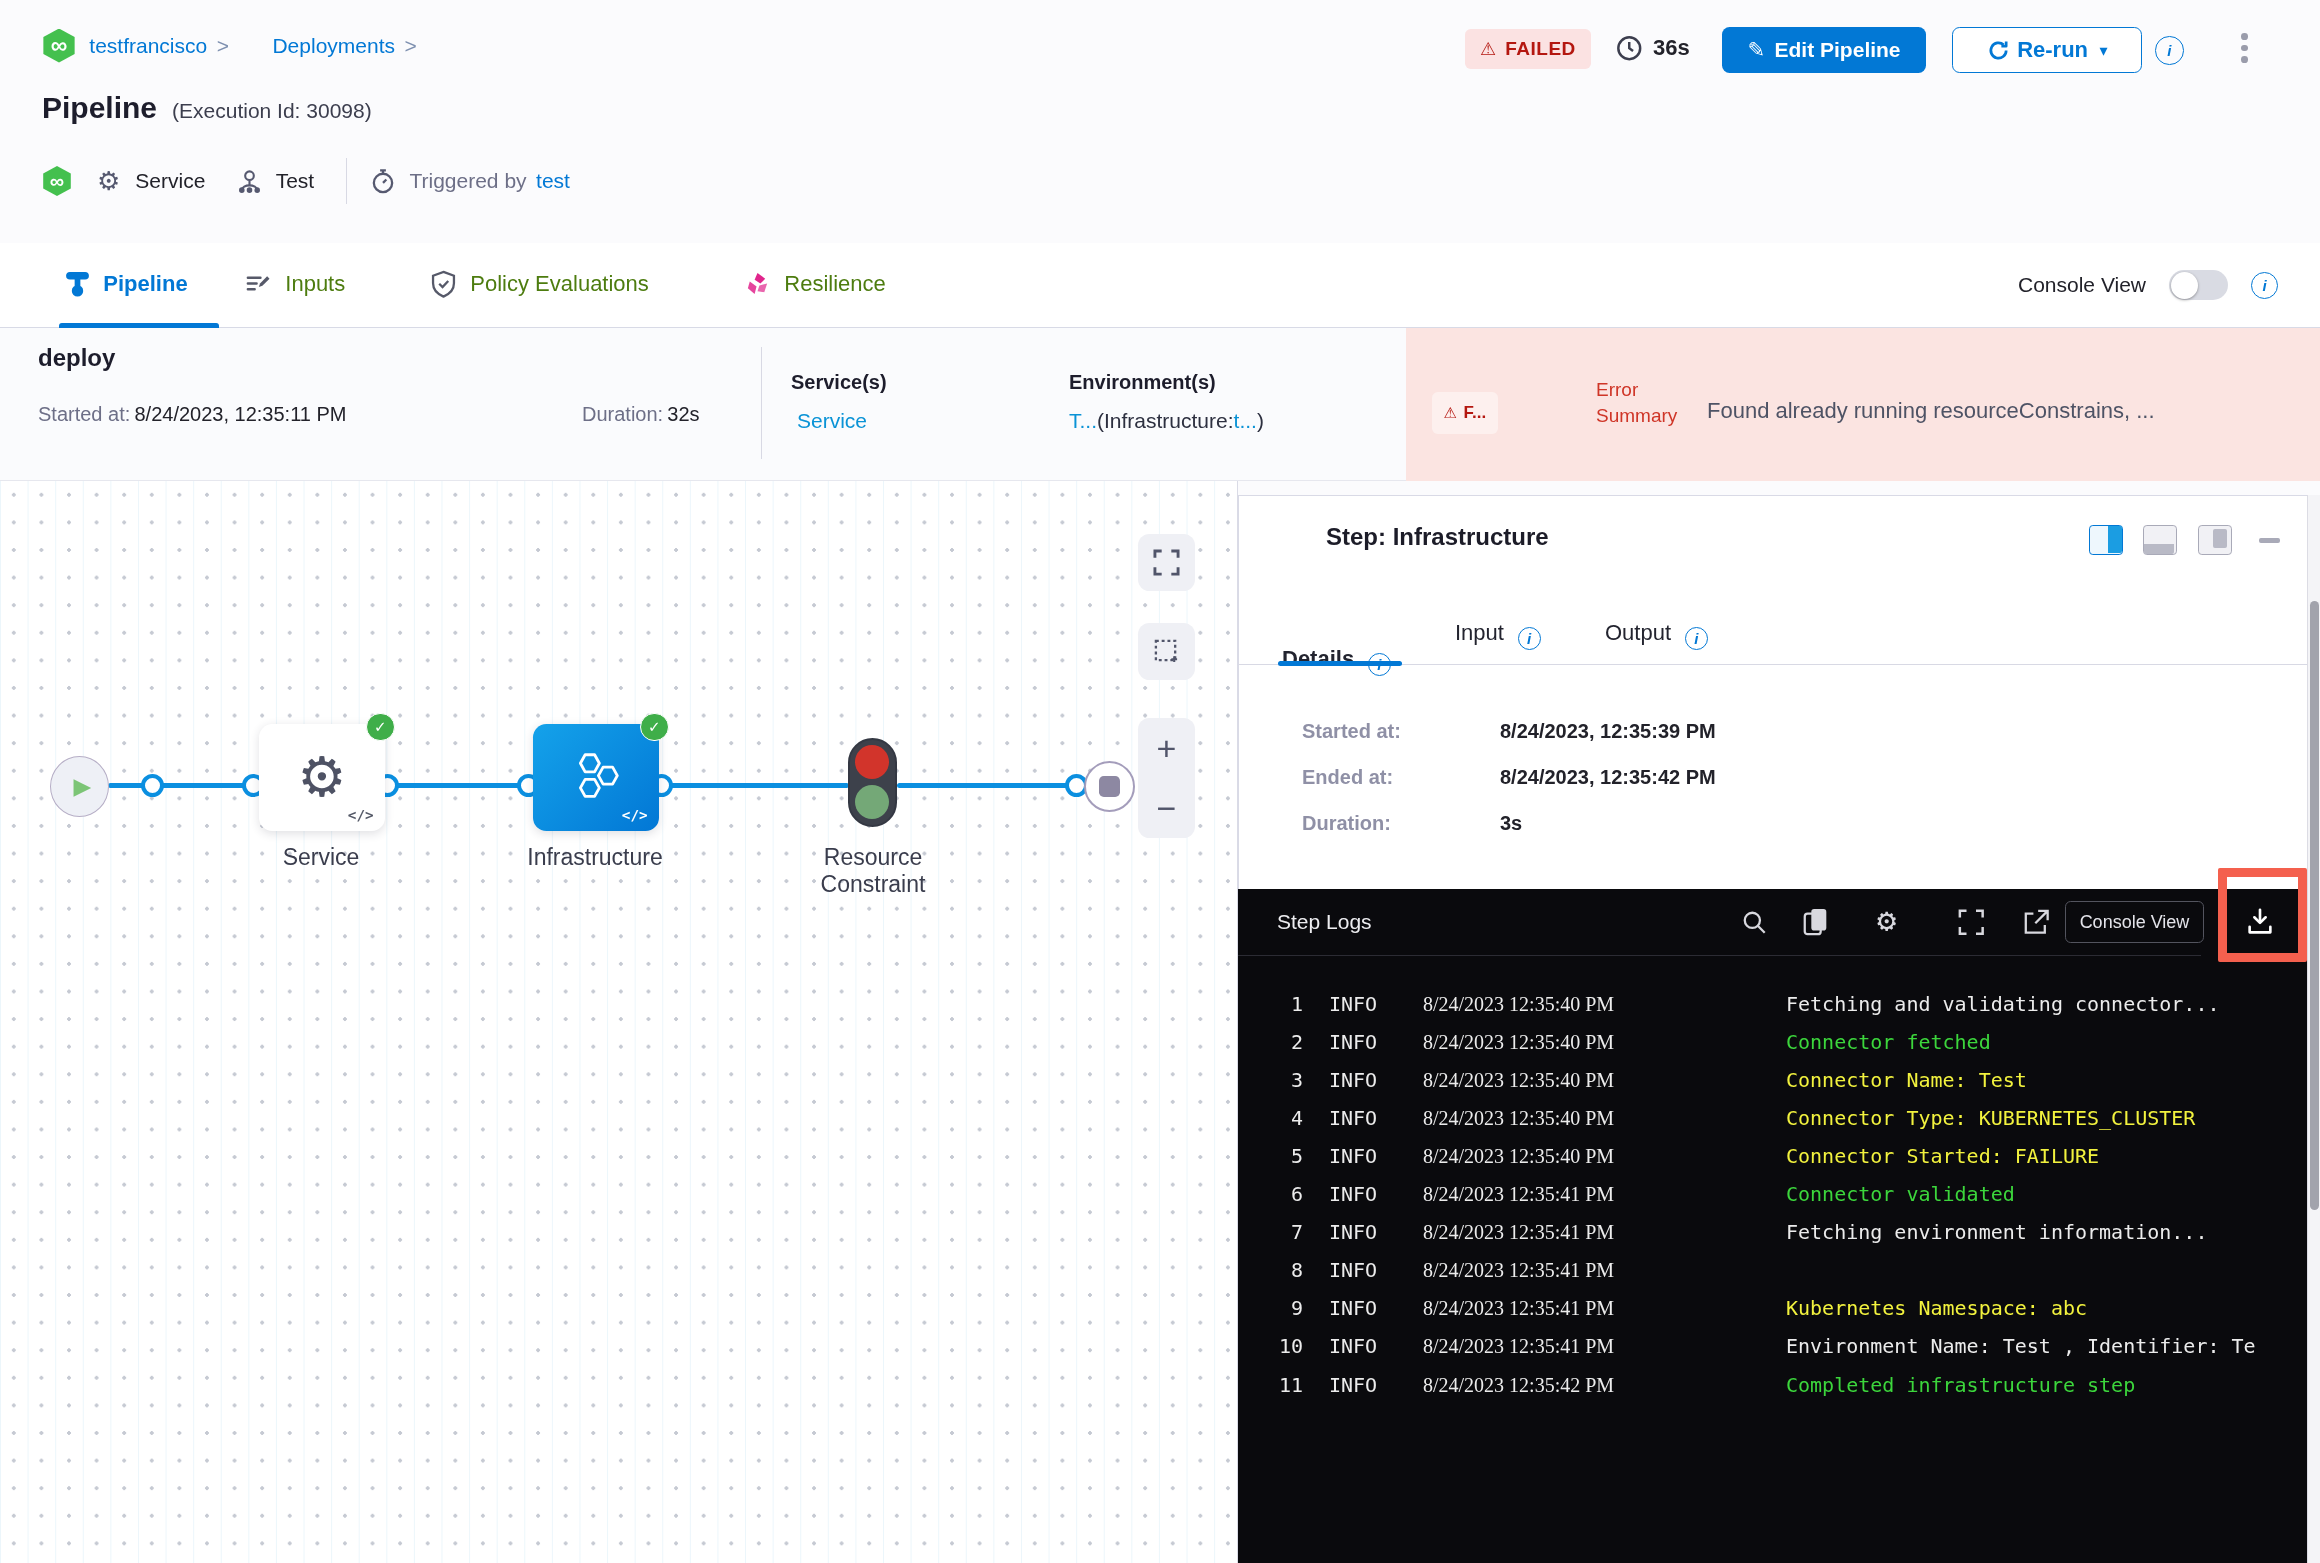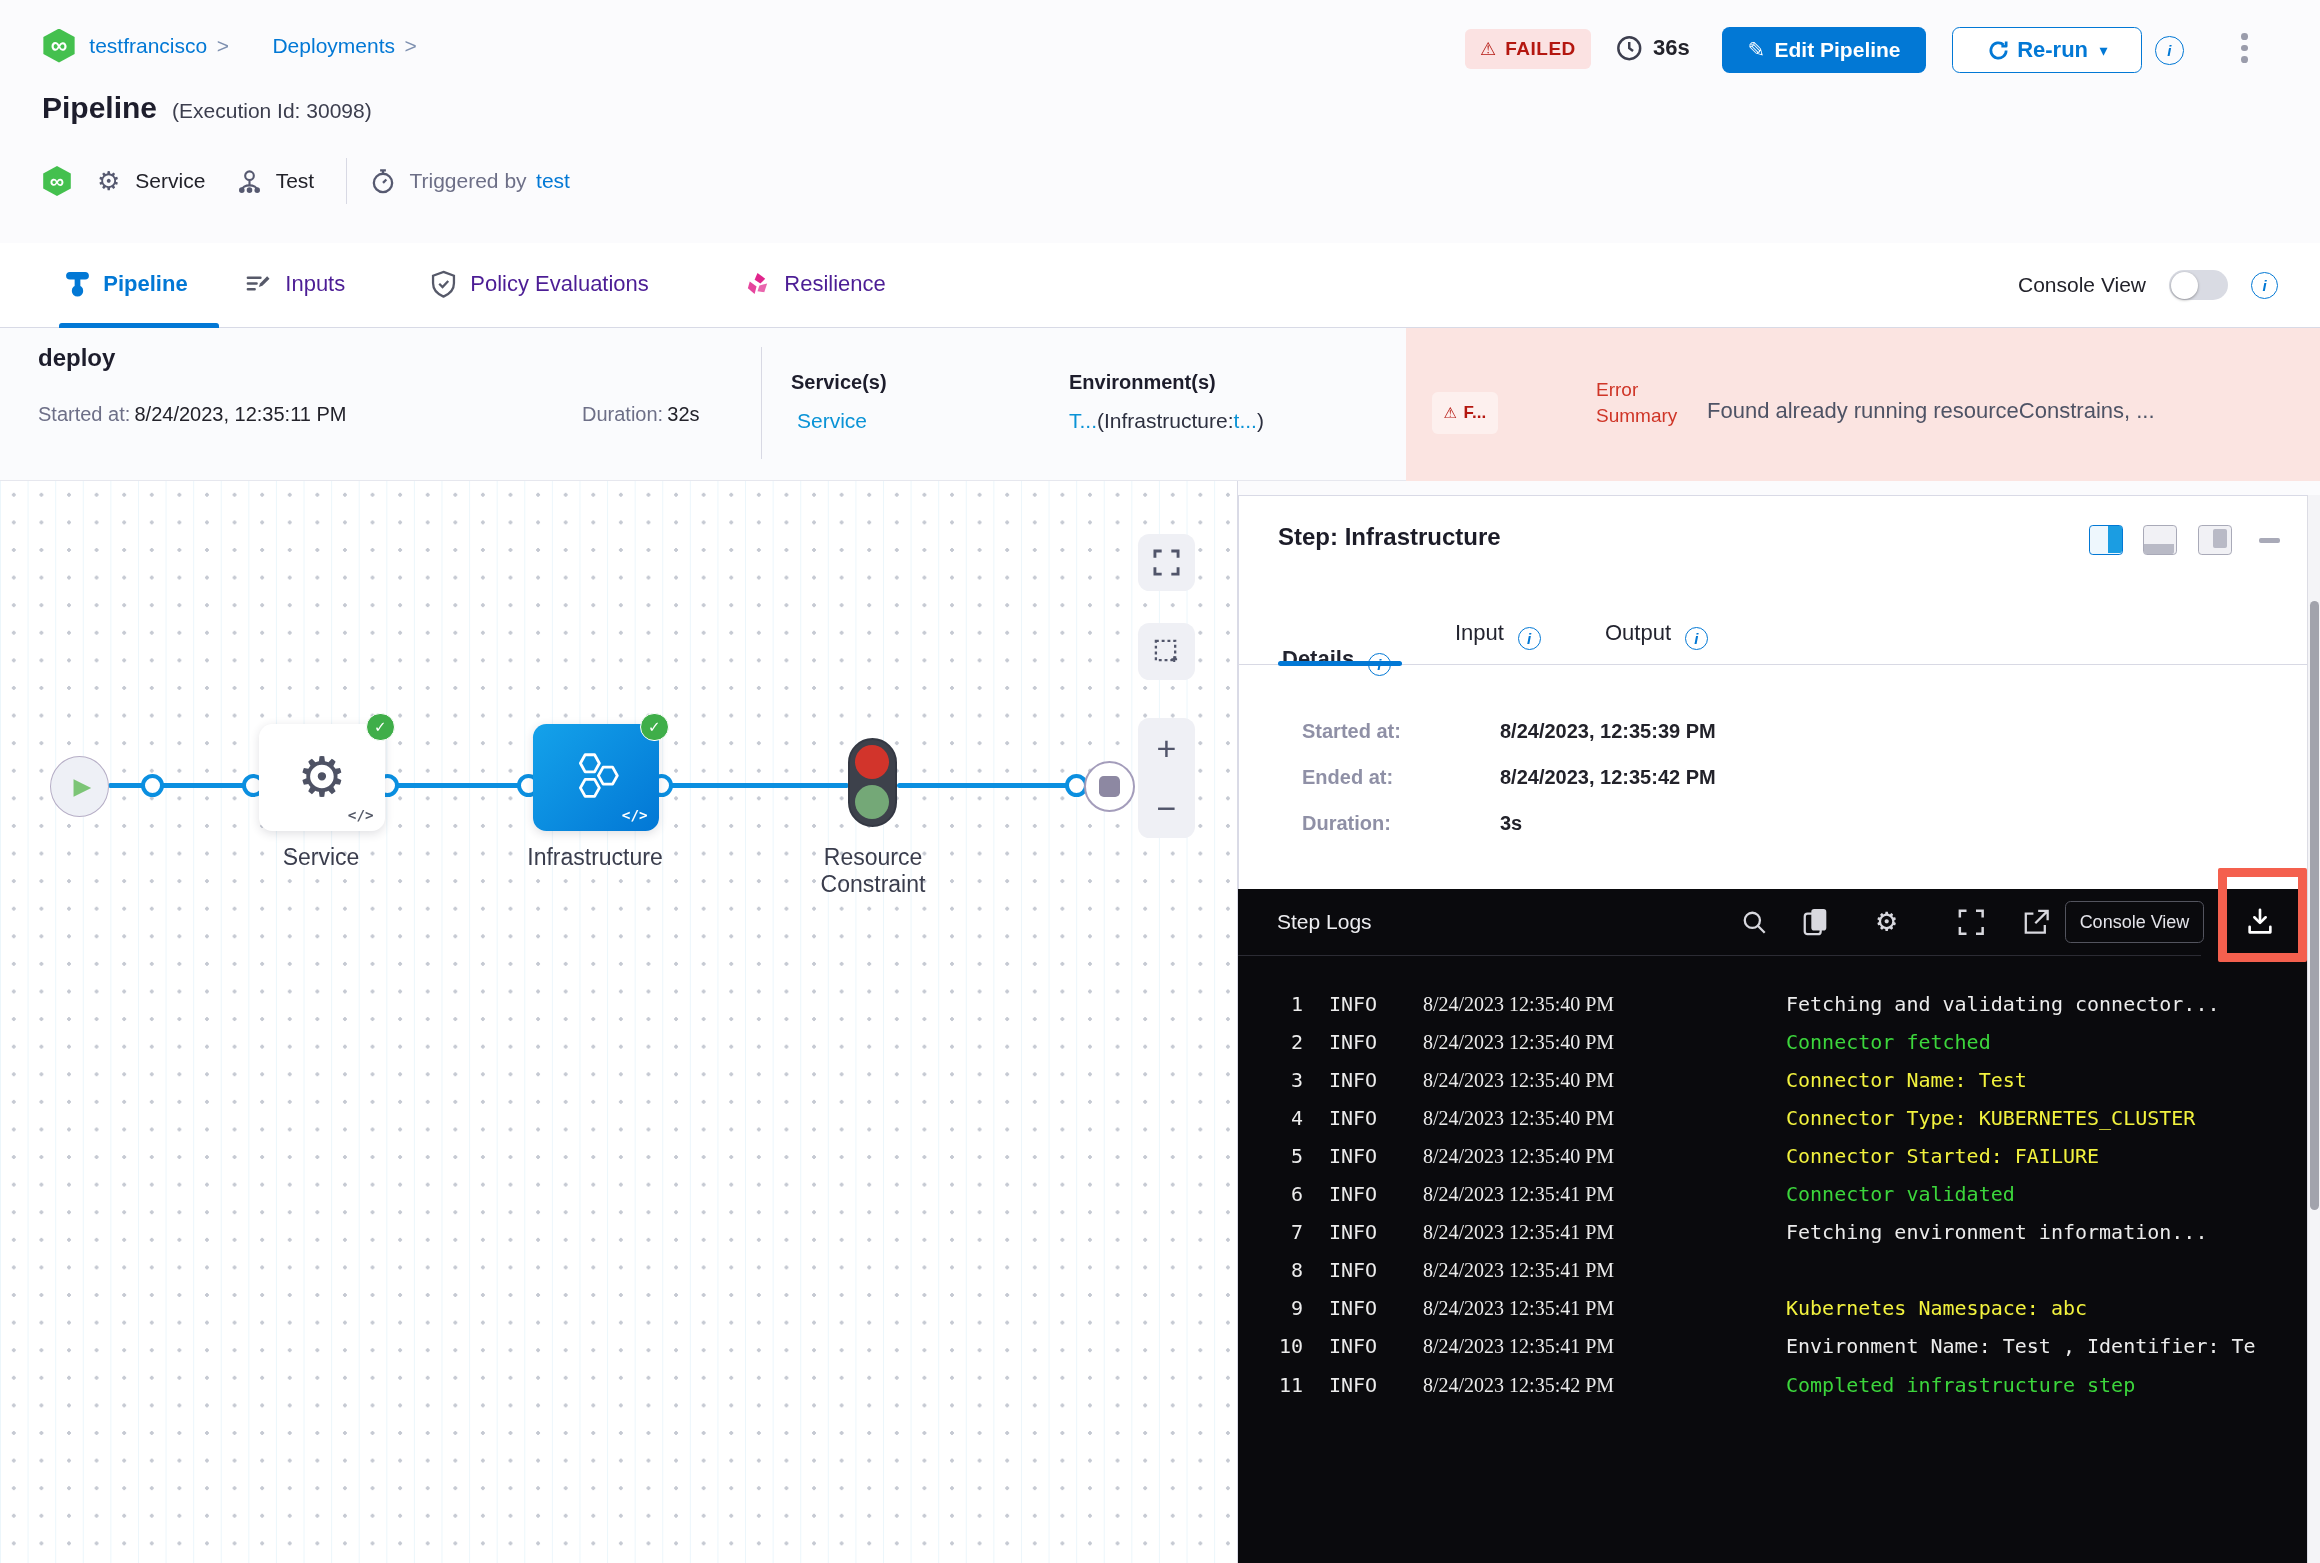--- a/index.html
+++ b/index.html
@@ -28,21 +28,21 @@
   .btn-primary{display:flex;align-items:center;justify-content:center;gap:9.5px;background:#0278d5;color:#fff;
                border-radius:7.6px;height:46px;font-size:21px;font-weight:600;cursor:pointer;}
   .btn-outline{display:flex;align-items:center;justify-content:center;gap:7.6px;background:#fff;color:#0278d5;
                border:1.9px solid #0278d5;border-radius:7.6px;height:46px;font-size:22px;font-weight:600;cursor:pointer;}
   .info-circ{border:1.9px solid #0278d5;border-radius:50%;color:#0278d5;display:flex;align-items:center;
              justify-content:center;font-size:15px;font-weight:bold;font-style:italic;}
   .kebab span{display:block;width:6.7px;height:6.7px;border-radius:50%;background:#9a9cab;margin:4.8px auto;}
 
   
   #tabbar{left:0;top:243px;width:2321px;height:85px;background:#fff;border-bottom:1.9px solid #d8dae6;}
-  .tab{display:flex;align-items:center;gap:13.3px;font-size:22px;color:#4c1d95;cursor:pointer;}
+  .tab{display:flex;align-items:center;gap:13.3px;font-size:22px;color:#4d7c0f;cursor:pointer;}
   .tab.active{color:#0278d5;font-weight:bold;}
   .tab-underline{background:#0278d5;height:4.8px;border-radius:2.9px 2.9px 0 0;}
   .toggle{width:59px;height:30px;border-radius:15px;background:#d9dbe3;position:relative;cursor:pointer;}
   .toggle .knob{position:absolute;left:1.9px;top:1.9px;width:27px;height:27px;border-radius:50%;background:#fff;
                 box-shadow:0 1px 2.9px rgba(0,0,0,.35);}
 
   
   #summary{left:0;top:328px;width:2321px;height:153px;background:#fafbfd;border-bottom:1px solid #e6e7ee;}
   #summary-error{left:1406px;top:328px;width:915px;height:153px;background:#fbe4e1;}
   .sum-title{font-size:24px;font-weight:bold;color:#1d1d2c;}
@@ -81,21 +81,21 @@
   .traffic .green{position:absolute;left:4.8px;top:45px;width:34px;height:34px;border-radius:50%;background:#74a877;}
   #start-node{position:absolute;width:59px;height:61px;border-radius:50%;background:#eef0f6;border:1.9px solid #b6aec6;
               display:flex;align-items:center;justify-content:center;color:#7cc576;font-size:23px;padding-left:5.7px;}
   #end-node{position:absolute;width:51px;height:51px;border-radius:50%;background:#fff;border:2.9px solid #a49dbb;
             display:flex;align-items:center;justify-content:center;}
   #end-node .sq{width:21px;height:21px;border-radius:4.8px;background:#8d88a2;}
 
   
   #step-panel{left:1238px;top:495px;width:1082px;height:1069px;background:#fff;
               border-left:1px solid #d9dae6;border-top:1px solid #d9dae6;}
-  .panel-title{font-size:24px;font-weight:bold;color:#1c1c28;}
+  .panel-title{font-size:24px;font-weight:bold;color:#1c1c28;margin-left:48px;}
   .lay-ico{position:absolute;width:34px;height:30px;border-radius:3.8px;cursor:pointer;}
   .step-tab{position:absolute;font-size:22px;color:#23242f;cursor:pointer;}
   .step-tab.active{font-weight:bold;}
   .detail-label{font-size:20px;font-weight:600;color:#8f90a6;}
   .detail-value{font-size:20px;font-weight:bold;color:#22222a;}
 
   
   #logs{left:1238px;top:889px;width:1069px;height:674px;background:#0a0a0d;overflow:hidden;
         font-family:"DejaVu Sans Mono",monospace;}
   #logs-header{position:absolute;left:0;top:0;width:963px;height:67px;border-bottom:1px solid #2c2c34;}

